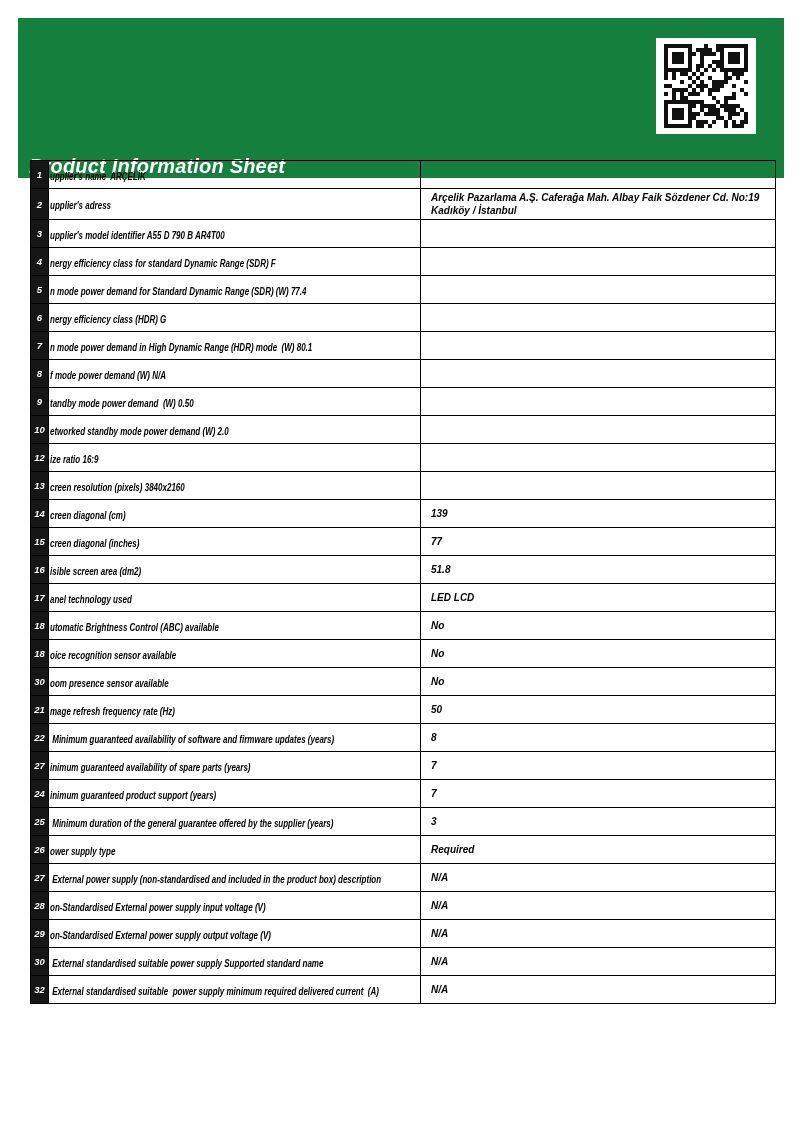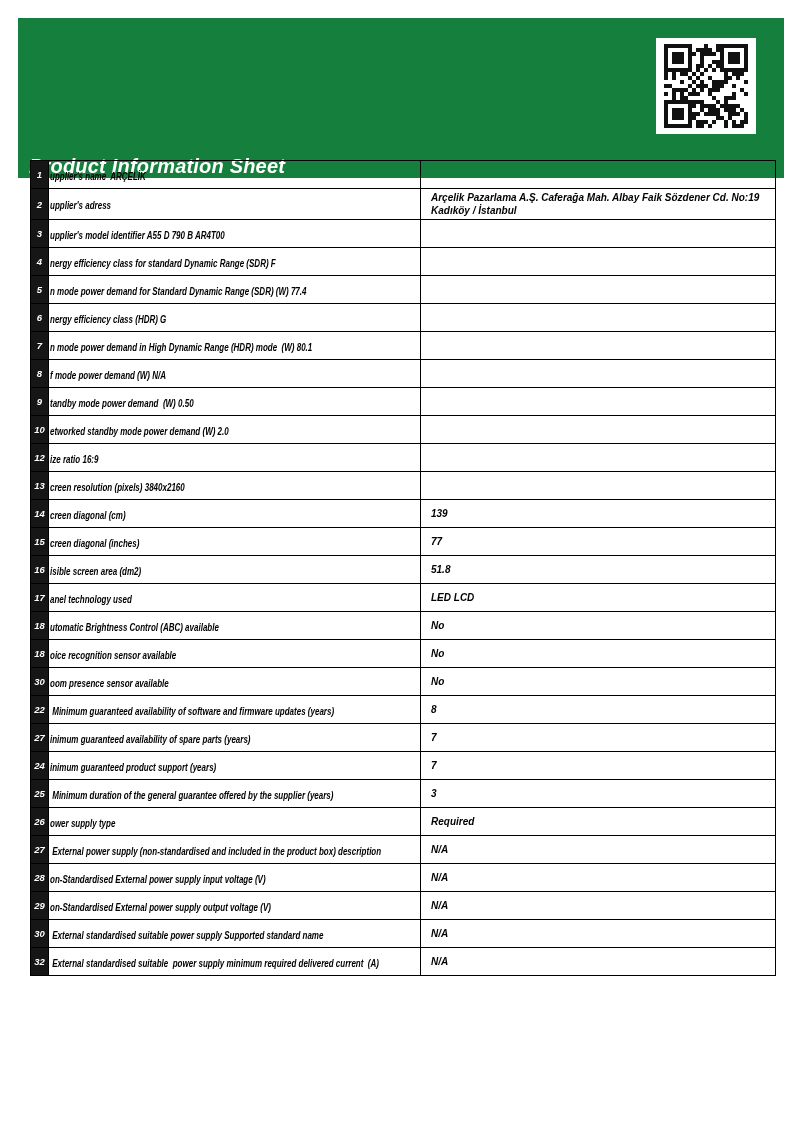--- a/index.html
+++ b/index.html
@@ -421,20 +421,25 @@
           <td class="num">18</td>
           <td class="label"><span class="ltxt">oice recognition sensor available</span></td>
           <td class="value">No</td>
         </tr>
         <tr>
           <td class="num">30</td>
           <td class="label"><span class="ltxt">oom presence sensor available</span></td>
           <td class="value">No</td>
         </tr>
         <tr>
+          <td class="num">21</td>
+          <td class="label"><span class="ltxt">mage refresh frequency rate (Hz)</span></td>
+          <td class="value">50</td>
+        </tr>
+        <tr>
           <td class="num">22</td>
           <td class="label"><span class="ltxt"> Minimum guaranteed availability of software and firmware updates (years)</span></td>
           <td class="value">8</td>
         </tr>
         <tr>
           <td class="num">27</td>
           <td class="label"><span class="ltxt">inimum guaranteed availability of spare parts (years)</span></td>
           <td class="value">7</td>
         </tr>
         <tr>

